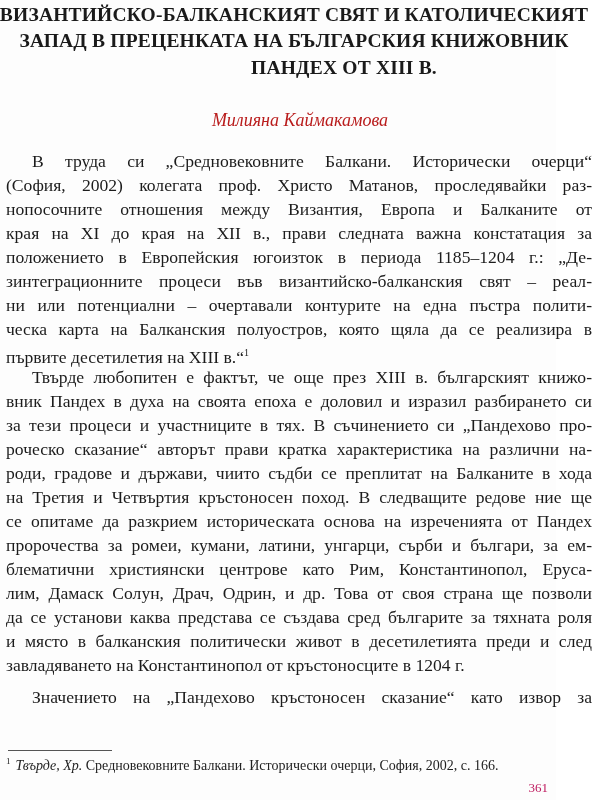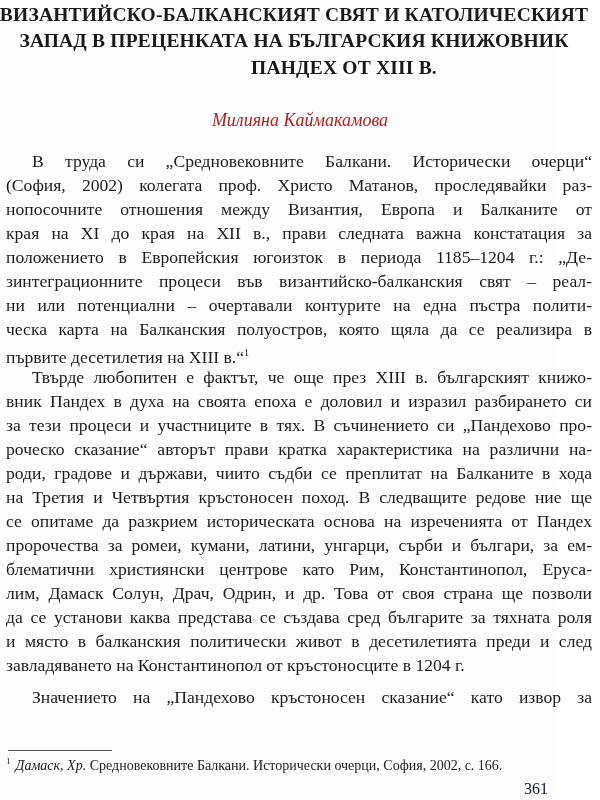--- a/index.html
+++ b/index.html
@@ -65,22 +65,22 @@
       left: 6px; top: 756px;
       font-size: 14px;
       white-space: nowrap;
       color: #222;
     }
     .footnote sup { font-size: 9px; margin-right: 5px; }
     .footnote .fn-author { font-style: italic; }
     .page-number {
       position: absolute;
       right: 8px; top: 780px;
-      font-size: 16px;
-      color: #0f172a;
+      font-size: 13px;
+      color: #be185d;
     }
     sup.ref { font-size: 10px; }
   </style>
 </head>
 <body>
 
 <div class="page">
 
   <div class="title l1">ВИЗАНТИЙСКО-БАЛКАНСКИЯТ СВЯТ И КАТОЛИЧЕСКИЯТ</div>
   <div class="title l2">ЗАПАД В ПРЕЦЕНКАТА НА БЪЛГАРСКИЯ КНИЖОВНИК</div>
@@ -108,16 +108,16 @@
   <div class="line" style="top:534px">пророчества за ромеи, кумани, латини, унгарци, сърби и българи, за ем-</div>
   <div class="line" style="top:558px">блематични християнски центрове като Рим, Константинопол, Ерусa-</div>
   <div class="line" style="top:606px">да се установи каква представа се създава сред българите за тяхната роля</div>
   <div class="line" style="top:582px">лим, Дамаск Солун, Драч, Одрин, и др. Това от своя страна ще позволи</div>
   <div class="line" style="top:630px">и място в балканския политически живот в десетилетията преди и след</div>
   <div class="line last" style="top:654px">завладяването на Константинопол от кръстоносците в 1204 г.</div>
 
   <div class="line indent" style="top:686px">Значението на „Пандехово кръстоносен сказание“ като извор за</div>
 
   <div class="footnote-rule"></div>
-  <div class="footnote"><sup>1</sup><span class="fn-author">Дамаск, Хр.</span><span> Средновековните Балкани. Исторически очерци, София, 2002, с. 166.</span></div>
+  <div class="footnote"><sup>1</sup><span class="fn-author">Твърде, Хр.</span><span> Средновековните Балкани. Исторически очерци, София, 2002, с. 166.</span></div>
 
   <div class="page-number">361</div>
 </div>
 
 </body></html>

